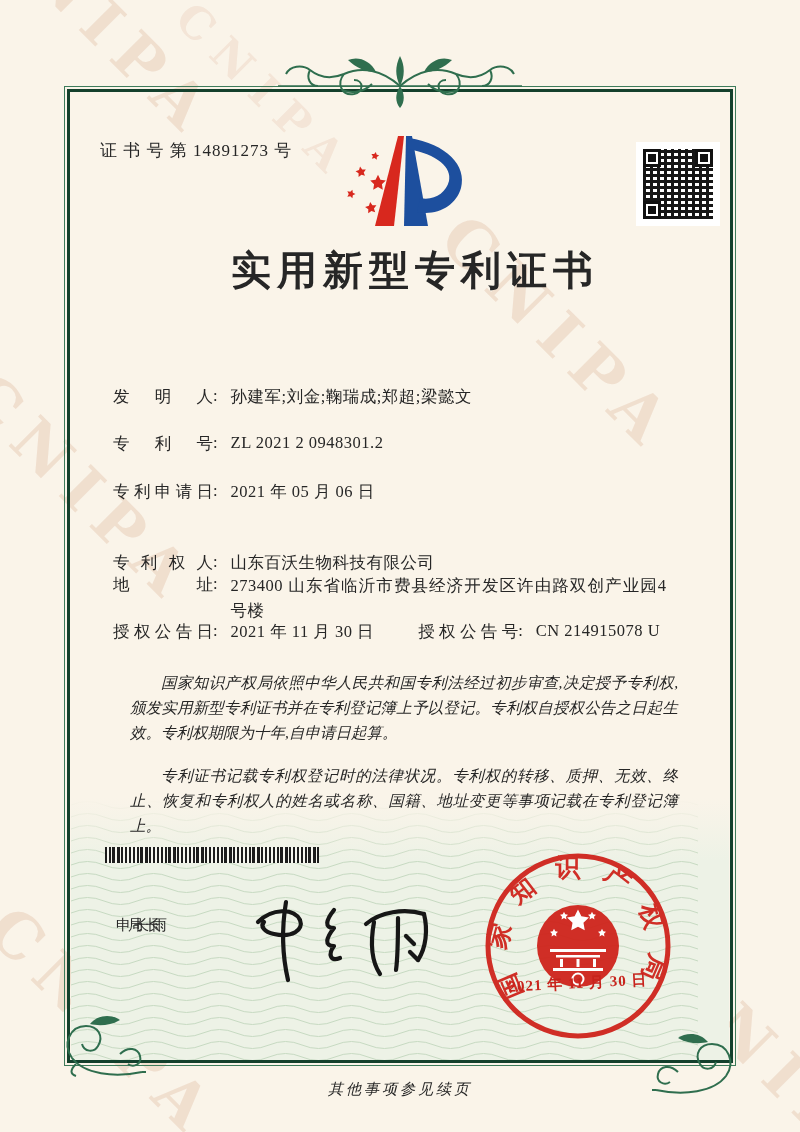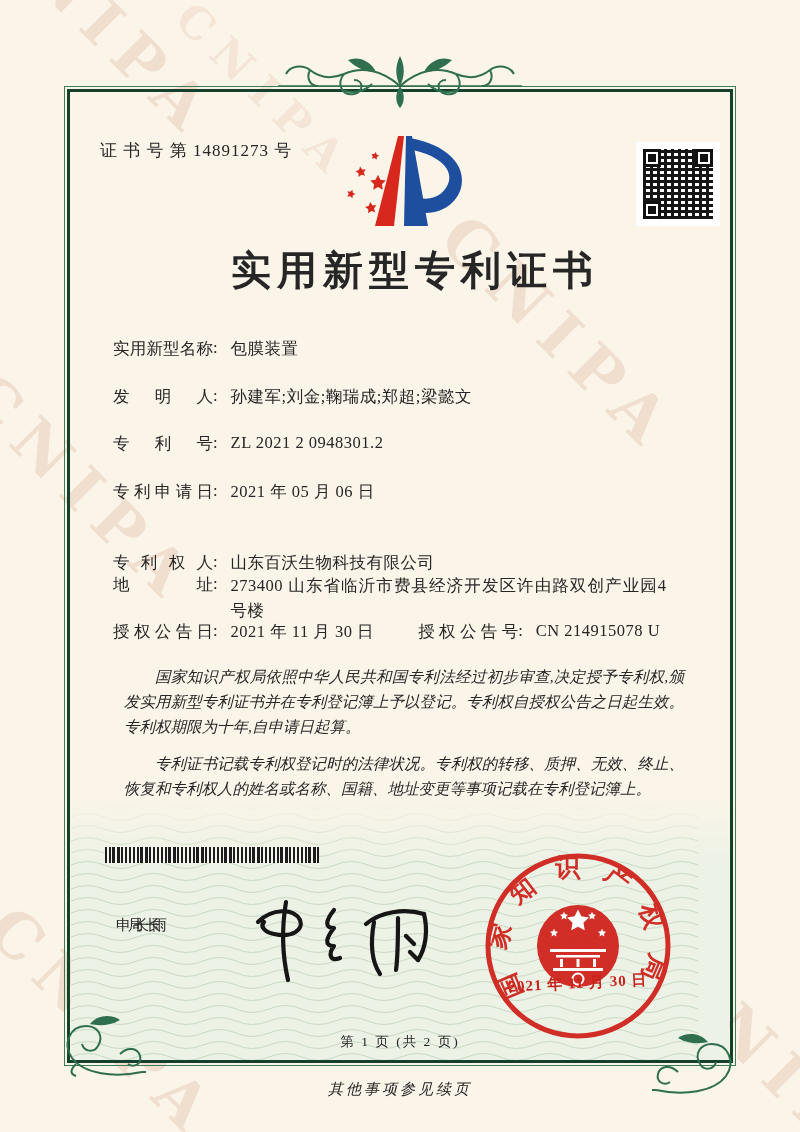--- a/index.html
+++ b/index.html
@@ -48,21 +48,21 @@
   .flabel{display:inline-block;width:100px;text-align:justify;text-align-last:justify;vertical-align:top;}
   .fcolon{display:inline-block;vertical-align:top;}
   .fvalue{display:inline-block;margin-left:13px;vertical-align:top;letter-spacing:.5px;}
   .fvalue-wrap{display:inline-block;margin-left:13px;width:436px;white-space:normal;
                line-height:24.5px;vertical-align:top;text-align:justify;letter-spacing:.5px;}
   .grp1{display:inline-block;width:301px;}
   .grp2{display:inline-block;}
   
   .paras{position:absolute;left:112px;top:652px;width:584px;z-index:6;font-size:15.5px;
          line-height:25px;text-align:justify;font-style:italic;}
-  .paras p{margin:12px;text-indent:2em;font-style:italic;}
+  .paras p{margin:18px;text-indent:2em;font-style:italic;}
   
   .barcode{position:absolute;left:105px;top:847px;width:214px;height:16px;z-index:6;
       background-image:repeating-linear-gradient(90deg,#1d1d1d 0 2px,rgba(0,0,0,0) 2px 4px),
                        repeating-linear-gradient(90deg,#1d1d1d 0 1px,#f6f6ef 1px 7px);}
   
   .sig-title{position:absolute;left:116px;top:916px;font-size:15px;letter-spacing:3px;
              font-family:Liberation Serif, serif;z-index:6;margin-left:12px;}
   .sig-name{position:absolute;left:116px;top:916px;font-size:15px;letter-spacing:3px;
              font-family:"Liberation Sans","DejaVu Sans",sans-serif;z-index:6;}
   .sig-script{position:absolute;left:228px;top:896px;z-index:6;}
@@ -179,23 +179,20 @@
   <div class="qr">
     <div class="qr-inner">
       <div class="finder f-tl"></div>
       <div class="finder f-tr"></div>
       <div class="finder f-bl"></div>
     </div>
   </div>
 
   <div class="title">实用新型专利证书</div>
 
-  <div class="row" style="top:338px">
-    <span class="flabel">实用新型名称</span><span class="fcolon">:</span><span class="fvalue">包膜装置</span>
-  </div>
   <div class="row" style="top:386px">
     <span class="flabel">发明人</span><span class="fcolon">:</span><span class="fvalue">孙建军;刘金;鞠瑞成;郑超;梁懿文</span>
   </div>
   <div class="row" style="top:433px">
     <span class="flabel">专利号</span><span class="fcolon">:</span><span class="fvalue">ZL 2021 2 0948301.2</span>
   </div>
   <div class="row" style="top:481px">
     <span class="flabel">专利申请日</span><span class="fcolon">:</span><span class="fvalue">2021 年 05 月 06 日</span>
   </div>
   <div class="row" style="top:552px">
@@ -257,16 +254,15 @@
         <rect x="79" y="110" width="3" height="8"></rect>
         <rect x="95.5" y="110" width="3" height="8"></rect>
         <rect x="112" y="110" width="3" height="8"></rect>
         <rect x="72" y="119" width="50" height="3"></rect>
       </g>
       <circle cx="97" cy="130" r="5.5" fill="none" stroke="#fff" stroke-width="2"></circle>
     </g>
   </svg>
   <div class="seal-date">2021 年 11 月 30 日</div>
 
-  <div class="page-info">第 1 页 (共 2 页)</div>
   <div class="cont-note">其他事项参见续页</div>
 
 </div>
 
 </body></html>

